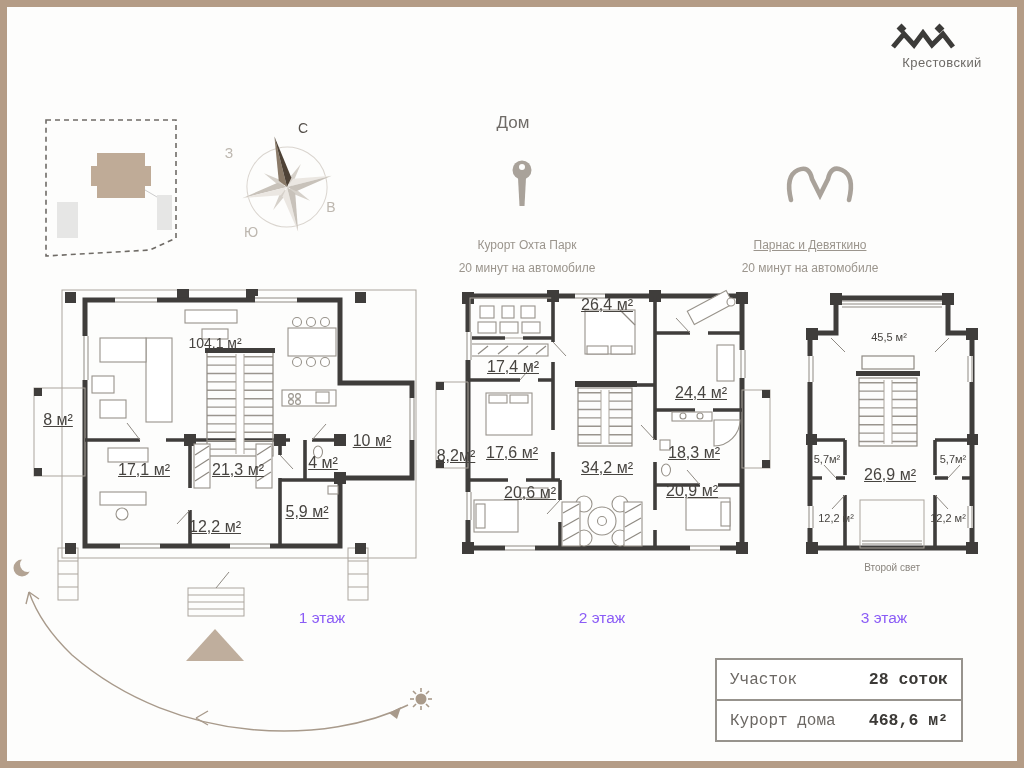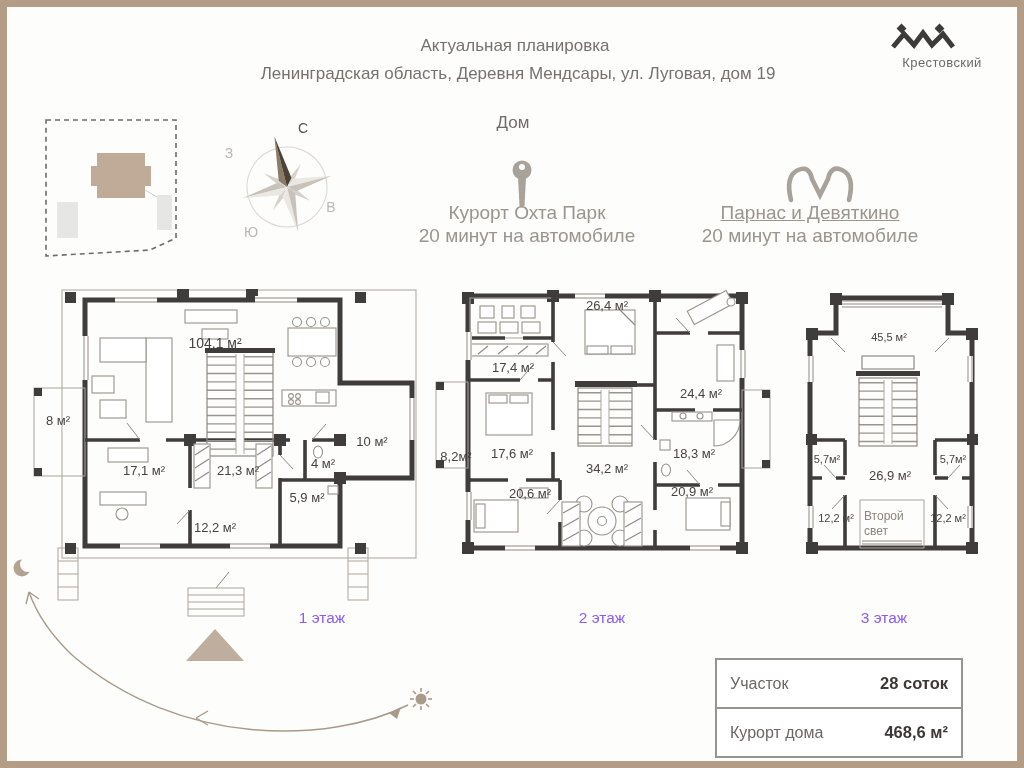--- a/index.html
+++ b/index.html
@@ -3,31 +3,31 @@
 <meta charset="utf-8">
 <style>
   html,body{margin:0;padding:0;background:#ffffff;}
   .page{position:relative;width:1024px;height:768px;background:#fdfdfc;overflow:hidden;
         font-family:"Liberation Sans",sans-serif;}
   .page::after{content:"";position:absolute;inset:0;border:7px solid #b49c86;pointer-events:none;}
   svg.layer{position:absolute;left:0;top:0;}
   .txt{position:absolute;transform:translate(-50%,-50%);white-space:nowrap;color:#474440;}
   .title{font-size:17px;color:#76726e;}
   .sub{font-size:17px;color:#6f6b67;}
-  .lm{font-size:19px;color:#9b958d;}
+  .lm{font-size:12px;color:#9b958d;margin-top:32px;}
   .logo-name{font-size:13px;color:#6d6a66;letter-spacing:.4px;}
   .cl{font-size:14px;color:#bdb7af;}
   .cl-n{color:#55504b;}
   .s14{font-size:14px;}
-  .s12{font-size:13px;}
+  .s12{font-size:16px;text-decoration:underline;}
   .s11{font-size:11px;}
   .cap{font-size:15.5px;color:#8b5cf6;}
-  .note{font-size:12px;color:#8a857e;white-space:normal;width:56px;text-align:left;line-height:1.25;}
-  .tbl{position:absolute;left:715px;top:658px;width:248px;height:100px;background:#fff;
-       border:2px solid #97938d;box-sizing:border-box;display:flex;flex-direction:column;}
+  .note{font-size:10px;color:#8a857e;white-space:normal;width:56px;text-align:right;line-height:1.25;margin-top:44px;}
+  .tbl{position:absolute;left:715px;top:658px;width:248px;height:84px;background:#fff;
+       border:2px solid #97938d;box-sizing:border-box;display:flex;flex-direction:column;font-family:Liberation Mono, monospace;}
   .tbl .row{flex:1;display:flex;align-items:center;justify-content:space-between;padding:0 13px;}
   .tbl .row + .row{border-top:2px solid #97938d;}
   .tbl .lab{font-size:16px;color:#6b6763;}
   .tbl .val{font-size:16.5px;font-weight:700;color:#3b3936;}
   
   .w{stroke:#3f3d3b;stroke-width:5;fill:none;}
   .w4{stroke:#3f3d3b;stroke-width:3.6;fill:none;}
   .tn{stroke:#aba59d;stroke-width:1;fill:none;}
   .tn2{stroke:#8f8a83;stroke-width:1.2;fill:none;}
   .fu{stroke:#98938b;stroke-width:1.1;fill:#ffffff;}
@@ -395,42 +395,40 @@
     </g>
     <g fill="none" stroke="#a89a8b" stroke-width="1.4">
       <path d="M408,705 C330,744 180,748 72,655 C48,632 36,612 29,592"></path>
       <path d="M29,592 L26,604 M29,592 L39,599"></path>
       <path d="M196,718 L208,711 M196,718 L208,725"></path>
       <polygon points="401,707 389,713 397,719" fill="#a89a8b" stroke="none"></polygon>
     </g>
     <polygon points="215,629 186,661 244,661" fill="#bfae9d"></polygon>
   </svg>
 
-  <div class="txt title" style="left:515px;top:46px;">Актуальная планировка</div>
-  <div class="txt title" style="left:518px;top:74px;">Ленинградская область, Деревня Мендсары, ул. Луговая, дом 19</div>
   <div class="txt sub" style="left:513px;top:123px;">Дом</div>
 
   <div class="txt logo-name" style="left:942px;top:62px;">Крестовский</div>
 
   <div class="txt cl cl-n" style="left:303px;top:128px;">С</div>
   <div class="txt cl" style="left:229px;top:153px;">З</div>
   <div class="txt cl" style="left:331px;top:207px;">В</div>
   <div class="txt cl" style="left:251px;top:232px;">Ю</div>
 
   <div class="txt lm" style="left:527px;top:213px;">Курорт Охта Парк</div>
   <div class="txt lm" style="left:527px;top:236px;">20 минут на автомобиле</div>
   <div class="txt lm" style="left:810px;top:213px;text-decoration:underline;">Парнас и Девяткино</div>
   <div class="txt lm" style="left:810px;top:236px;">20 минут на автомобиле</div>
 
   <div class="txt s14" style="left:215px;top:343px;">104,1 м²</div>
   <div class="txt s12" style="left:58px;top:420px;">8 м²</div>
   <div class="txt s12" style="left:120px;top:470px;margin-left:24px;">17,1 м²</div>
   <div class="txt s12" style="left:238px;top:470px;text-align:center;">21,3 м²</div>
   <div class="txt s12" style="left:215px;top:527px;">12,2 м²</div>
-  <div class="txt s12" style="left:307px;top:497px;">5,9 м²</div>
+  <div class="txt s12" style="left:307px;top:512px;">5,9 м²</div>
   <div class="txt s12" style="left:323px;top:463px;">4 м²</div>
   <div class="txt s12" style="left:372px;top:441px;">10 м²</div>
 
   <div class="txt s12" style="left:607px;top:305px;">26,4 м²</div>
   <div class="txt s12" style="left:513px;top:367px;">17,4 м²</div>
   <div class="txt s12" style="left:701px;top:393px;">24,4 м²</div>
   <div class="txt s12" style="left:456px;top:456px;">8,2м²</div>
   <div class="txt s12" style="left:512px;top:453px;">17,6 м²</div>
   <div class="txt s12" style="left:607px;top:468px;">34,2 м²</div>
   <div class="txt s12" style="left:694px;top:453px;">18,3 м²</div>

